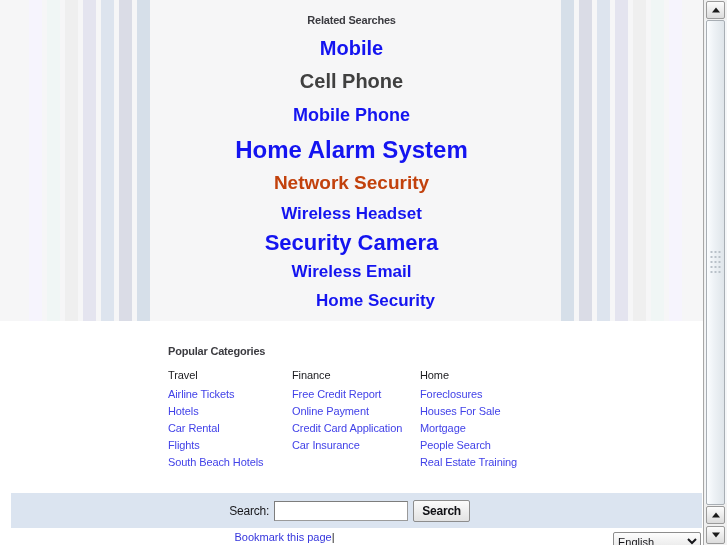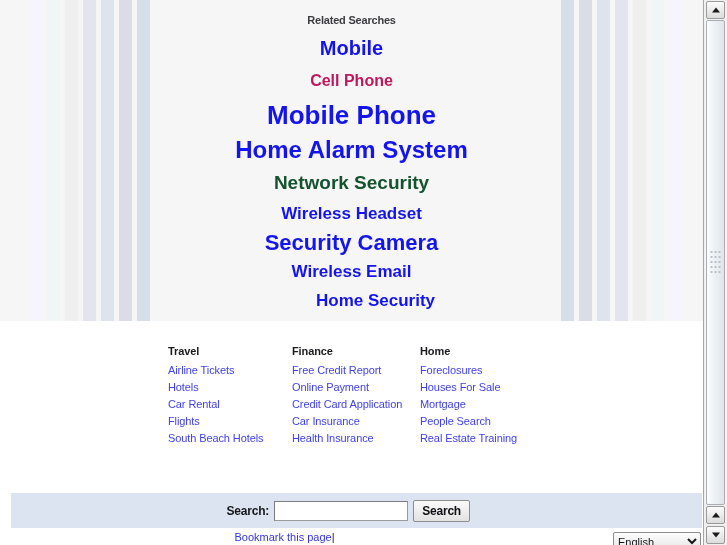--- a/index.html
+++ b/index.html
@@ -105,21 +105,21 @@
     margin-bottom: 12px;
   }
   #cat-columns {
     display: flex;
     align-items: flex-start;
   }
   .cat-col { width: 124px; }
   .cat-col.finance { width: 128px; }
   .cat-head {
     font-size: 11px;
-    font-weight: bold;
+    font-weight: normal;
     color: #1b1b1f;
     margin-bottom: 5px;
     letter-spacing: -0.1px;
   }
   .cat-link {
     display: block;
     font-size: 11px;
     color: #4242e8;
     text-decoration: none;
     line-height: 17px;
@@ -140,21 +140,21 @@
     position: absolute;
     right: 232px;
     top: 0;
     height: 35px;
     display: flex;
     align-items: center;
     gap: 5px;
   }
   #search-label {
     font-size: 12px;
-    font-weight: bold;
+    font-weight: normal;
     color: #17171b;
     letter-spacing: -0.2px;
     margin-left: 23px;
   }
   #search-input {
     width: 128px;
     height: 16px;
     border: 1px solid #9a9a9a;
     border-top-color: #7d7d7d;
     border-left-color: #7d7d7d;
@@ -317,49 +317,49 @@
         <div class="stripe" style="left: 633px; width: 13px; background: rgb(239, 239, 239);"></div>
         <div class="stripe" style="left: 651px; width: 13px; background: rgb(240, 246, 245);"></div>
         <div class="stripe" style="left: 669px; width: 13px; background: rgb(246, 244, 253);"></div>
       </div>
 
     <div id="hero-center">
       <div id="related-title">Related Searches</div>
 
       <div id="related-links">
           <div class="rel-row" style="height: 32px; line-height: 32px;"><a class="rel-link" href="#" style="font-size: 20px; color: rgb(20, 20, 240);">Mobile</a></div>
-          <div class="rel-row" style="height: 34px; line-height: 34px;"><a class="rel-link" href="#" style="font-size: 16px; color: #be185d;">Cell Phone</a></div>
-          <div class="rel-row" style="height: 35px; line-height: 35px;"><a class="rel-link" href="#" style="font-size: 26px; color: rgb(20, 20, 240);">Mobile Phone</a></div>
+          <div class="rel-row" style="height: 34px; line-height: 34px;"><a class="rel-link" href="#" style="font-size: 20px; color: #404040;">Cell Phone</a></div>
+          <div class="rel-row" style="height: 35px; line-height: 35px;"><a class="rel-link" href="#" style="font-size: 18px; color: rgb(20, 20, 240);">Mobile Phone</a></div>
           <div class="rel-row" style="height: 34px; line-height: 34px;"><a class="rel-link" href="#" style="font-size: 24px; color: rgb(20, 20, 240);">Home Alarm System</a></div>
-          <div class="rel-row" style="height: 32px; line-height: 32px;"><a class="rel-link" href="#" style="font-size: 19px; color: #14532d;">Network Security</a></div>
+          <div class="rel-row" style="height: 32px; line-height: 32px;"><a class="rel-link" href="#" style="font-size: 19px; color: #c2410c;">Network Security</a></div>
           <div class="rel-row" style="height: 29px; line-height: 29px;"><a class="rel-link" href="#" style="font-size: 17px; color: rgb(20, 20, 240);">Wireless Headset</a></div>
           <div class="rel-row" style="height: 29px; line-height: 29px;"><a class="rel-link" href="#" style="font-size: 22px; color: rgb(20, 20, 240);">Security Camera</a></div>
           <div class="rel-row" style="height: 29px; line-height: 29px;"><a class="rel-link" href="#" style="font-size: 17px; color: rgb(20, 20, 240);">Wireless Email</a></div>
           <div class="rel-row" style="height: 29px; line-height: 29px; padding-left: 48px;"><a class="rel-link" href="#" style="font-size: 17px; color: rgb(20, 20, 240);">Home Security</a></div>
         </div>
     </div>
   </div>
 
   <div id="popular">
+    <div id="popular-title">Popular Categories</div>
     <div id="cat-columns">
         <div class="cat-col travel">
           <div class="cat-head">Travel</div>
           <a class="cat-link" href="#">Airline Tickets</a>
           <a class="cat-link" href="#">Hotels</a>
           <a class="cat-link" href="#">Car Rental</a>
           <a class="cat-link" href="#">Flights</a>
           <a class="cat-link" href="#">South Beach Hotels</a>
         </div>
         <div class="cat-col finance">
           <div class="cat-head">Finance</div>
           <a class="cat-link" href="#">Free Credit Report</a>
           <a class="cat-link" href="#">Online Payment</a>
           <a class="cat-link" href="#">Credit Card Application</a>
           <a class="cat-link" href="#">Car Insurance</a>
-          <a class="cat-link" href="#">Health Insurance</a>
         </div>
         <div class="cat-col home">
           <div class="cat-head">Home</div>
           <a class="cat-link" href="#">Foreclosures</a>
           <a class="cat-link" href="#">Houses For Sale</a>
           <a class="cat-link" href="#">Mortgage</a>
           <a class="cat-link" href="#">People Search</a>
           <a class="cat-link" href="#">Real Estate Training</a>
         </div>
       </div>

